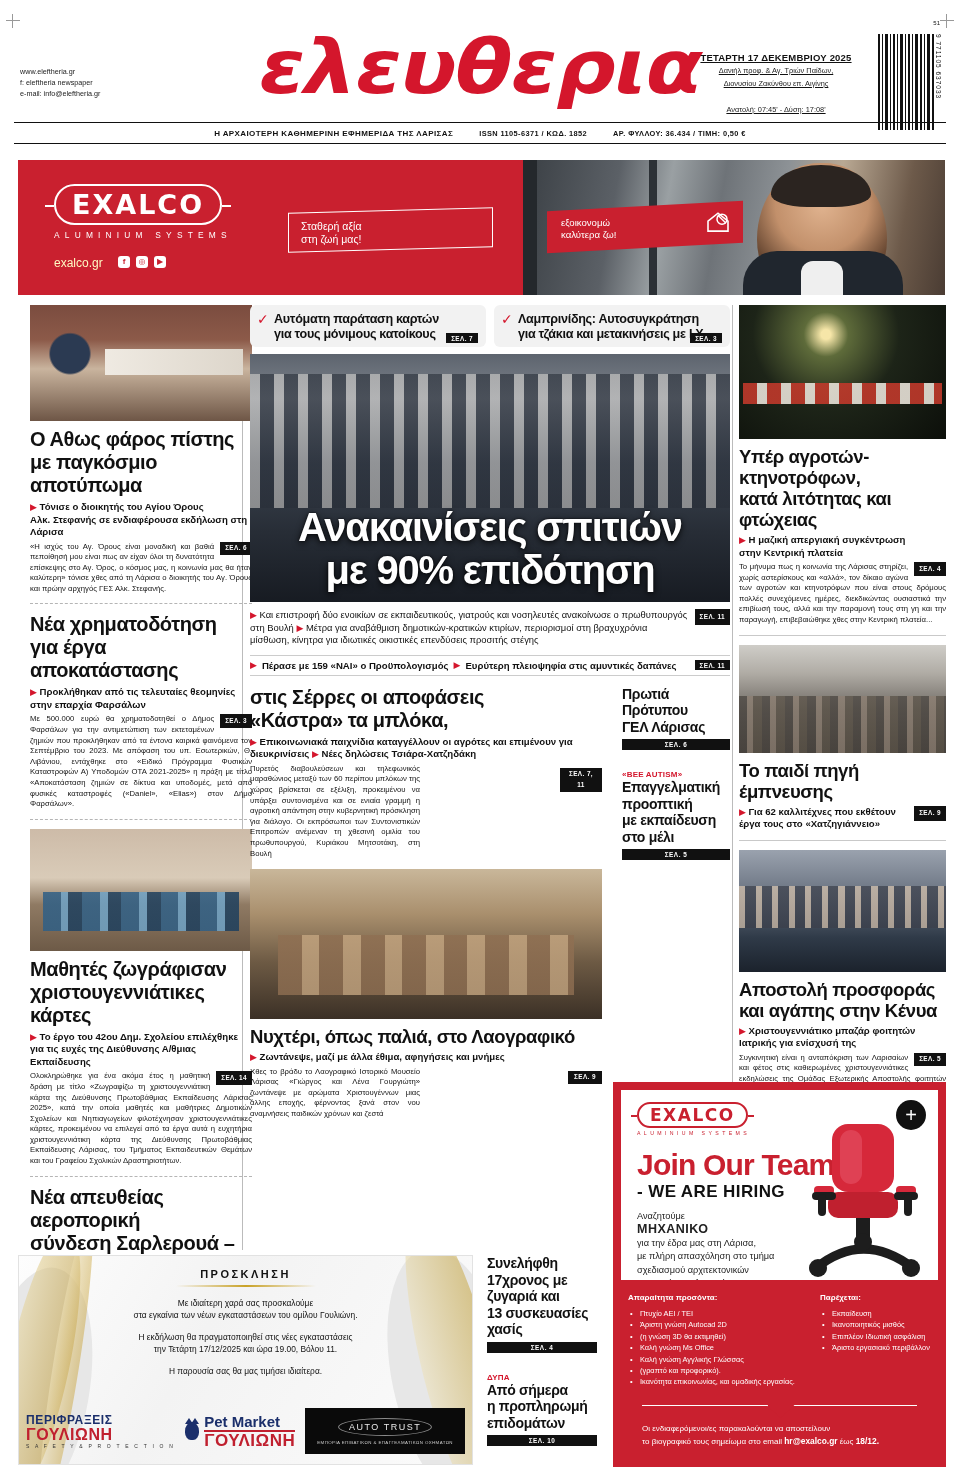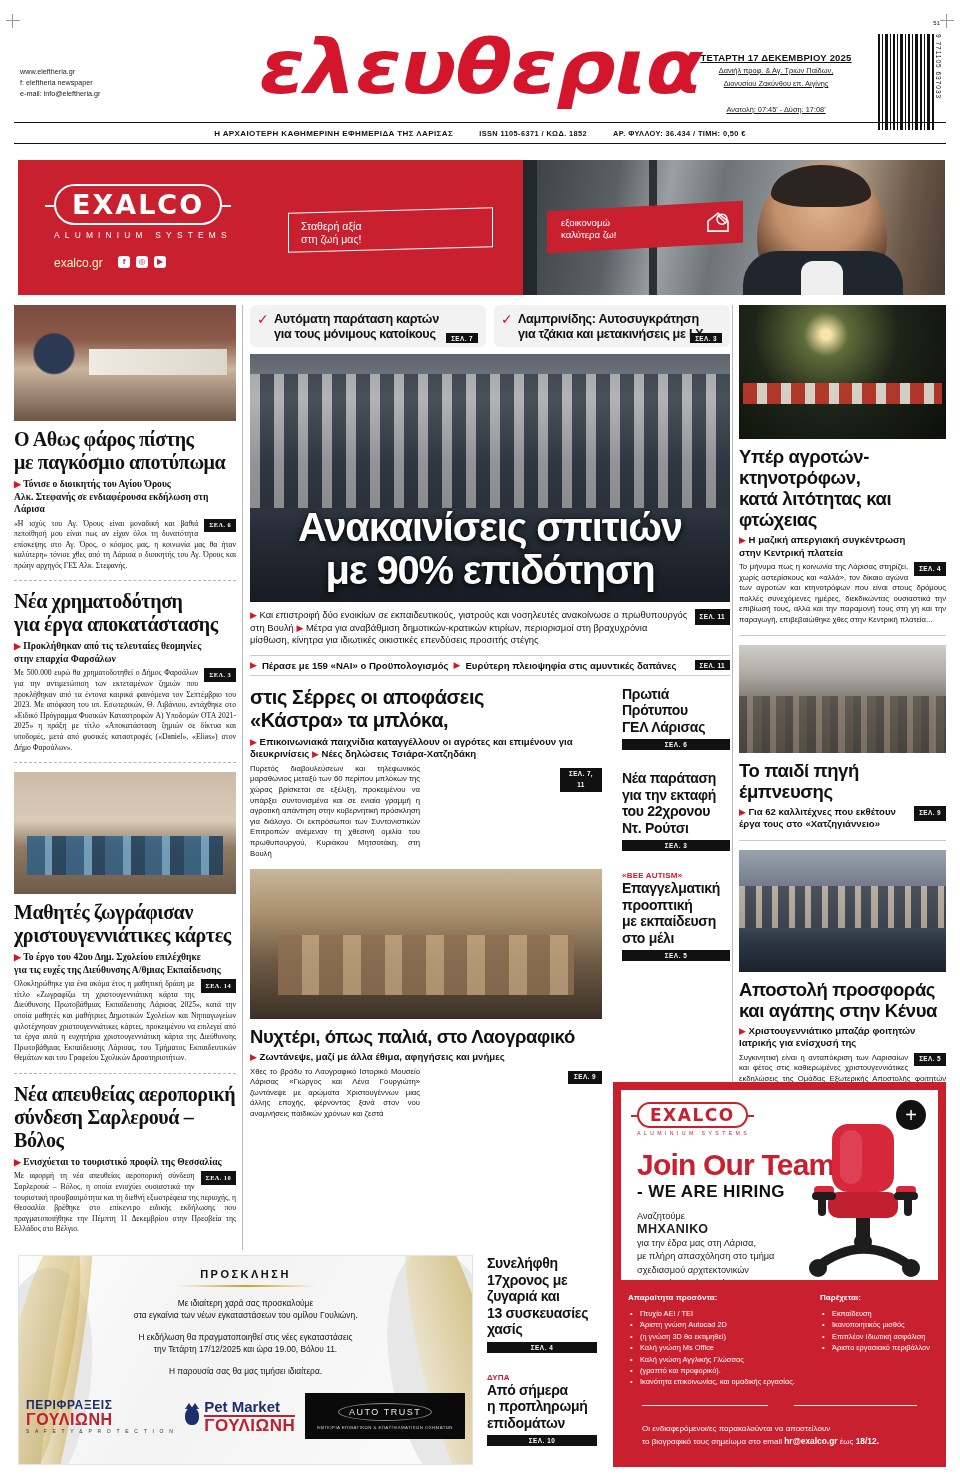--- a/index.html
+++ b/index.html
@@ -98,21 +98,21 @@
   }
   .photo-shirt { position:absolute; right:102px; bottom:0; width:42px; height:34px; background:#efefef; border-radius:12px 12px 0 0; z-index:2;}
   .glass-frame { position:absolute; left:0; top:0; bottom:0; width:14px; background:#24282c; }
   .glass-frame2 { position:absolute; left:126px; top:0; bottom:0; width:8px; background:#2c3136; }
   .eco-box { position:absolute; left:24px; top:46px; width:196px; height:42px; background:#c9202f; transform:skewY(-3deg); }
   .eco-box .eco-txt { position:absolute; left:14px; top:8px; color:#fff; font-size:9.6px; line-height:12px; transform:skewY(3deg); }
   .eco-icon { position:absolute; right:12px; top:8px; width:26px; height:24px; transform:skewY(3deg); }
 
   
   .grid { position:absolute; left:14px; top:305px; width:932px; }
-  .col-left { position:absolute; left:0; top:0; width:222px;font-family:Liberation Serif, serif; }
+  .col-left { position:absolute; left:16px; top:0; width:222px; }
   .col-mid  { position:absolute; left:236px; top:0; width:480px; }
   .col-right{ position:absolute; left:725px; top:0; width:207px; }
 
   .vrule { position:absolute; width:1px; background:#bbb; }
 
   
   .photo { width:100%; background:#777; position:relative; overflow:hidden; }
   .ph-conference { height:116px;
     background:
       radial-gradient(circle at 18% 42%, #2b3a52 0 10%, transparent 11%),
@@ -193,21 +193,21 @@
          background:linear-gradient(90deg,#f0e4bd,#cdab4d); }
   .sw3 { right:-20px; top:-50px; width:70px; height:320px; border-radius:50%; transform:rotate(-14deg);
          background:linear-gradient(90deg,#ece0b8,#c6a43c); }
   .sw-grey { position:absolute; background:#e7e7e7; border-radius:50%; }
   .swg1 { left:-40px; top:10px; width:110px; height:250px; transform:rotate(10deg); }
   .swg2 { right:-40px; top:-10px; width:120px; height:260px; transform:rotate(-12deg); }
   .invite-inner { position:relative; z-index:3; text-align:center; padding:12px 70px 0 70px; }
   .invite-title { font-size:11px; font-weight:bold; letter-spacing:2.5px; }
   .invite-rule { height:2px; background:linear-gradient(90deg,transparent,#c9a227,transparent); margin:5px auto 10px; width:140px; }
   .invite-p { font-size:8.4px; line-height:12px; margin-bottom:10px; }
-  .ad-logos { position:absolute; left:0; right:0; bottom:25px; display:flex; align-items:center;
+  .ad-logos { position:absolute; left:0; right:0; bottom:10px; display:flex; align-items:center;
               justify-content:space-around; z-index:3; padding:0 2px; }
   .lg-gouliwni { text-align:left; }
   .lg-gouliwni .l1 { font-size:12px; font-weight:bold; letter-spacing:.6px; color:#1b2f6b; }
   .lg-gouliwni .l2 { font-size:16px; font-weight:bold; letter-spacing:.6px; color:#c0202f; line-height:16px;}
   .lg-gouliwni .l3 { font-size:5px; letter-spacing:2.2px; color:#333; }
   .lg-pet { display:flex; align-items:center; gap:5px; }
   .lg-pet .cat { width:14px; height:18px; background:#1b2f6b; border-radius:50% 50% 42% 42%; position:relative; }
   .lg-pet .cat::before, .lg-pet .cat::after { content:""; position:absolute; top:-4px; border-left:4px solid transparent;
         border-right:4px solid transparent; border-bottom:6px solid #1b2f6b; }
   .lg-pet .cat::before { left:0; } .lg-pet .cat::after { right:0; }
@@ -495,29 +495,20 @@
         <div class="narrow">
           <div class="nbox">
             <h3>
               <span style="display:block">Πρωτιά</span>
               <span style="display:block">Πρότυπου</span>
               <span style="display:block">ΓΕΛ Λάρισας</span>
             </h3>
             <div class="selbar">ΣΕΛ. 6</div>
           </div>
           <div class="nbox">
-            <h3>
-              <span style="display:block">Νέα παράταση</span>
-              <span style="display:block">για την εκταφή</span>
-              <span style="display:block">του 22χρονου</span>
-              <span style="display:block">Ντ. Ρούτσι</span>
-            </h3>
-            <div class="selbar">ΣΕΛ. 3</div>
-          </div>
-          <div class="nbox">
             <div class="tag">«BEE AUTISM»</div>
             <h3>
               <span style="display:block">Επαγγελματική</span>
               <span style="display:block">προοπτική</span>
               <span style="display:block">με εκπαίδευση</span>
               <span style="display:block">στο μέλι</span>
             </h3>
             <div class="selbar">ΣΕΛ. 5</div>
           </div>
         </div>

